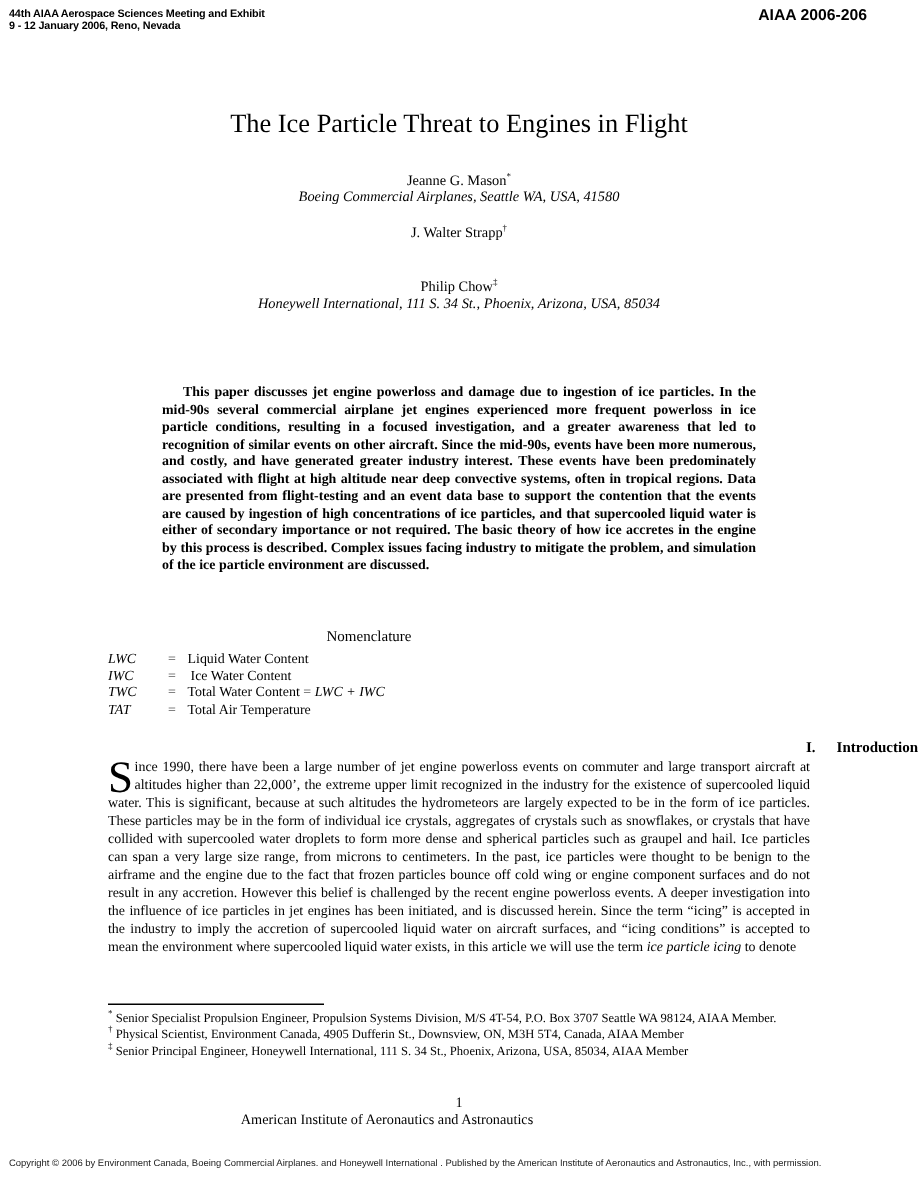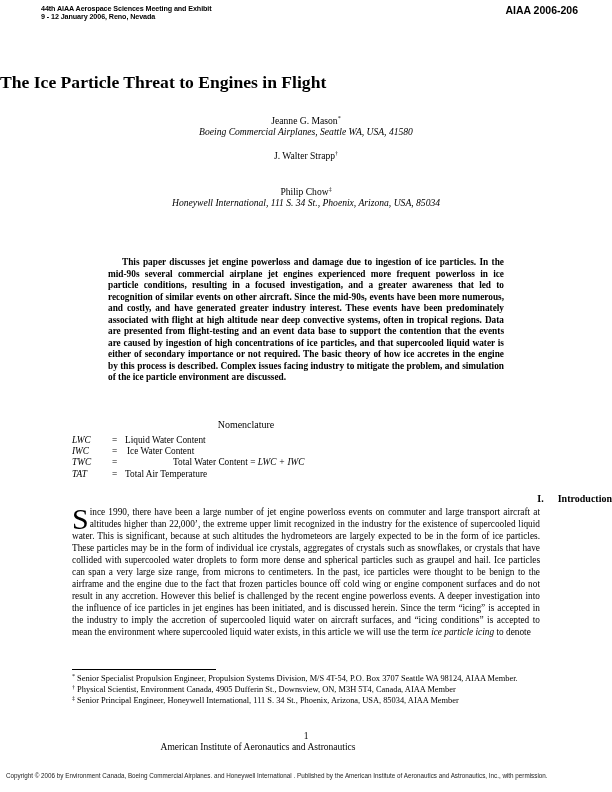--- a/index.html
+++ b/index.html
@@ -1,19 +1,19 @@
 <!DOCTYPE html>
 <html><head>
 <meta charset="utf-8">
 <style>
   html, body { margin: 0; padding: 0; background: #ffffff; }
   body { width: 612px; height: 792px; position: relative; overflow: hidden; color: #000; font-family: "Liberation Serif", serif; }
-  .hdr-left { position: absolute; left: 6px; top: 5px; font-family: "Liberation Sans", sans-serif; font-size: 7.2px; line-height: 8.4px; font-weight: bold; letter-spacing: -0.1px; margin-left: 35px; }
+  .hdr-left { position: absolute; left: 6px; top: 5px; font-family: "Liberation Sans", sans-serif; font-size: 7.2px; line-height: 8.4px; font-weight: bold; letter-spacing: -0.1px; }
   .hdr-right { position: absolute; right: 34px; top: 4px; font-family: "Liberation Sans", sans-serif; font-size: 10.5px; font-weight: bold; text-align: right; }
-  .title { position: absolute; left: 0; width: 612px; top: 72px; text-align: left; font-size: 17.6px; font-weight: bold; }
+  .title { position: absolute; left: 0; width: 612px; top: 72px; text-align: center; font-size: 17.6px; font-weight: normal; }
   .author { position: absolute; left: 0; width: 612px; text-align: center; font-size: 9.6px; line-height: 11px; }
   .affil { font-style: italic; }
   sup { font-size: 6px; vertical-align: top; position: relative; top: -2px; }
   .abstract { position: absolute; left: 108px; width: 396px; top: 257px; font-size: 9.3px; line-height: 11.5px; font-weight: bold; text-align: justify; text-indent: 14px; }
   .nom-title { position: absolute; left: 0; width: 492px; top: 419px; text-align: center; font-size: 10px; font-weight: normal; }
   .nom-table { position: absolute; left: 72px; top: 435px; font-size: 9.3px; line-height: 11.2px; }
   .nom-row { display: flex; }
   .nom-sym { width: 40px; font-style: italic; }
   .nom-eq { width: 13px; }
   .nom-def i { font-style: italic; }
@@ -61,21 +61,21 @@
     <span class="nom-def">Liquid Water Content</span>
   </div>
   <div class="nom-row">
     <span class="nom-sym">IWC</span>
     <span class="nom-eq">=</span>
     <span class="nom-def" style="padding-left:2px;">Ice Water Content</span>
   </div>
   <div class="nom-row">
     <span class="nom-sym">TWC</span>
     <span class="nom-eq">=</span>
-    <span class="nom-def"><span style="white-space:pre;margin-left:48px;">Total Water Content = </span><i>LWC + IWC</i></span>
+    <span class="nom-def"><span style="white-space:pre;">Total Water Content = </span><i>LWC + IWC</i></span>
   </div>
   <div class="nom-row">
     <span class="nom-sym">TAT</span>
     <span class="nom-eq">=</span>
     <span class="nom-def">Total Air Temperature</span>
   </div>
 </div>
 
 <div class="sec-title">
   <span class="num">I.</span><span>Introduction</span>

